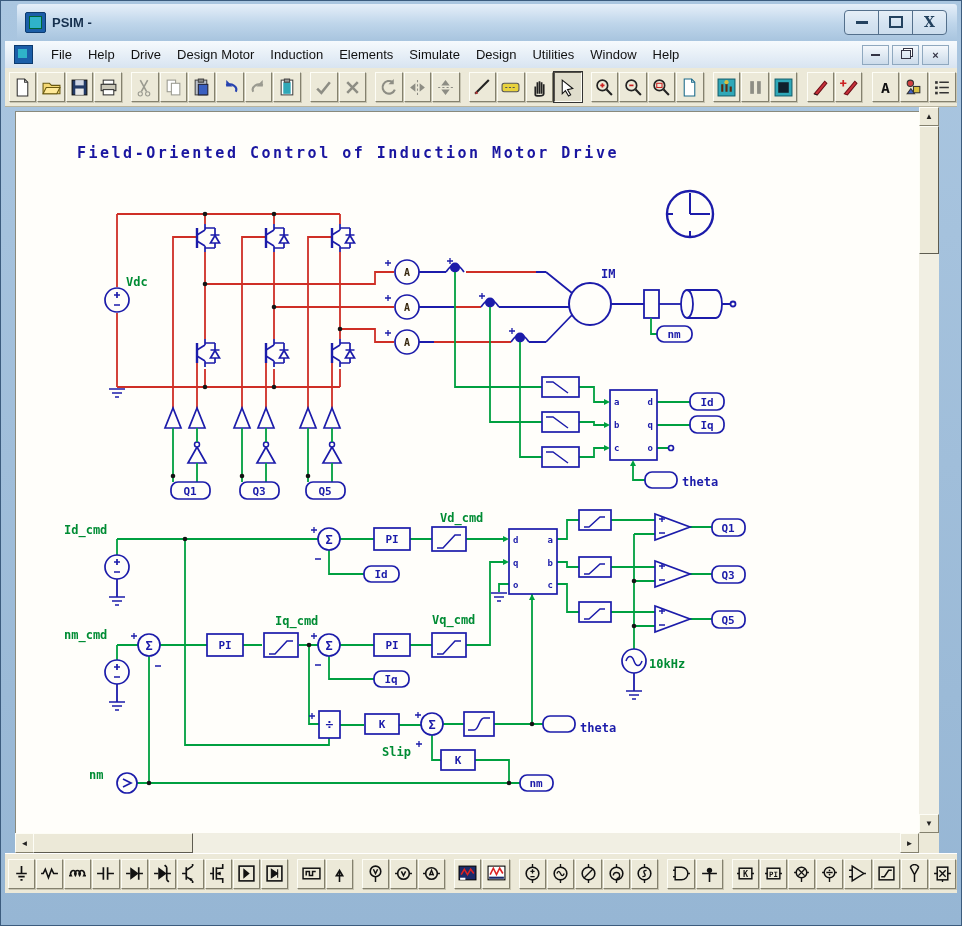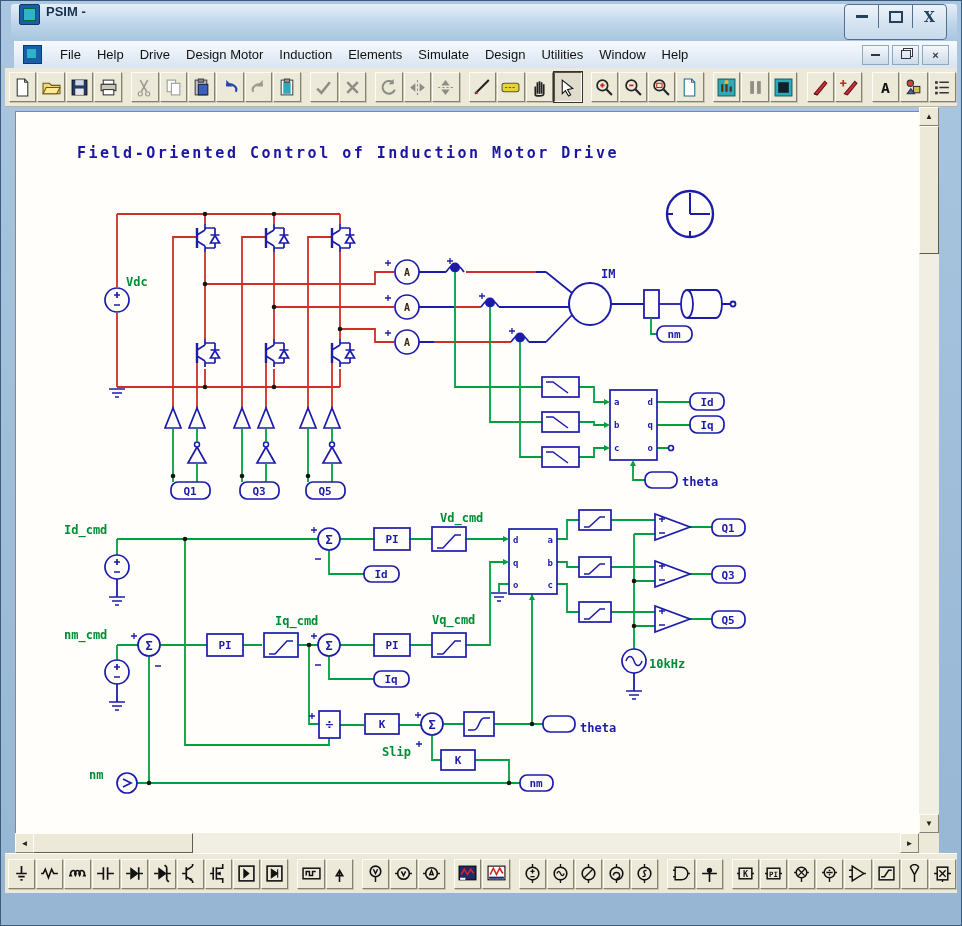--- a/index.html
+++ b/index.html
@@ -1,31 +1,31 @@
 <!DOCTYPE html>
 <html><head>
 <meta charset="utf-8">
 <style>
   html,body{margin:0;padding:0;background:#d8e4f0;font-family:"Liberation Sans",sans-serif;}
   .window{position:relative;width:962px;height:926px;background:linear-gradient(#aac6e0,#96b6d4);
     border:1px solid #3c5c7e;box-sizing:border-box;overflow:hidden;}
   
-  .titlebar{position:absolute;left:10px;top:3px;right:4px;height:36px;display:flex;
+  .titlebar{position:absolute;left:16px;top:3px;right:4px;height:36px;display:flex;align-items:center;
     background:linear-gradient(#e6eff9,#bed5ea 55%,#a9c5df);border-radius:3px 3px 0 0;}
   .app-ico{width:19px;height:19px;margin:0 6px 0 8px;background:#1b5ea8;border:1px solid #0c3a6e;border-radius:2px;position:relative;}
   .app-ico:before{content:"";position:absolute;left:3px;top:3px;width:11px;height:11px;background:#2fb3c9;border:1px solid #063;}
   .title-text{font-size:13px;font-weight:bold;color:#16304e;}
   .winbtns{margin-left:auto;margin-right:10px;display:flex;border:1px solid #54708c;border-radius:4px;background:rgba(255,255,255,.35);}
   .wb{width:33px;height:23px;display:flex;align-items:center;justify-content:center;border-right:1px solid #54708c;cursor:default;}
   .wb:last-child{border-right:none;}
   .wb .bar{width:12px;height:3px;background:#23425f;}
   .wb .box{width:10px;height:8px;border:2px solid #23425f;}
   .wb .xx{font-weight:bold;font-size:14px;color:#23425f;font-family:"DejaVu Serif",serif;}
   
-  .menubar{position:absolute;left:13px;top:40px;right:4px;height:27px;display:flex;align-items:center;
+  .menubar{position:absolute;left:4px;top:40px;right:4px;height:27px;display:flex;align-items:center;
     background:linear-gradient(#f6fafd,#d8e4f1);border-bottom:1px solid #9db6cc;}
   .menu-ico{width:17px;height:17px;margin:0 10px 0 9px;background:#1b5ea8;border:1px solid #0c3a6e;position:relative;}
   .menu-ico:before{content:"";position:absolute;left:3px;top:3px;width:9px;height:9px;background:#2fb3c9;}
   .menu-item{font-size:13px;color:#111;padding:3px 8px;cursor:default;}
   .childbtns{margin-left:auto;margin-right:8px;display:flex;gap:3px;}
   .cb{width:25px;height:18px;background:linear-gradient(#f4f8fc,#ccdbea);border:1px solid #8fa8bf;
     display:flex;align-items:center;justify-content:center;font-size:11px;color:#334;font-weight:bold;}
   .cb .bar{width:9px;height:2px;background:#334;}
   .cb .rest{width:8px;height:7px;border:1px solid #334;box-shadow:2px -2px 0 -1px #fff,2px -2px 0 0 #334;}
   

